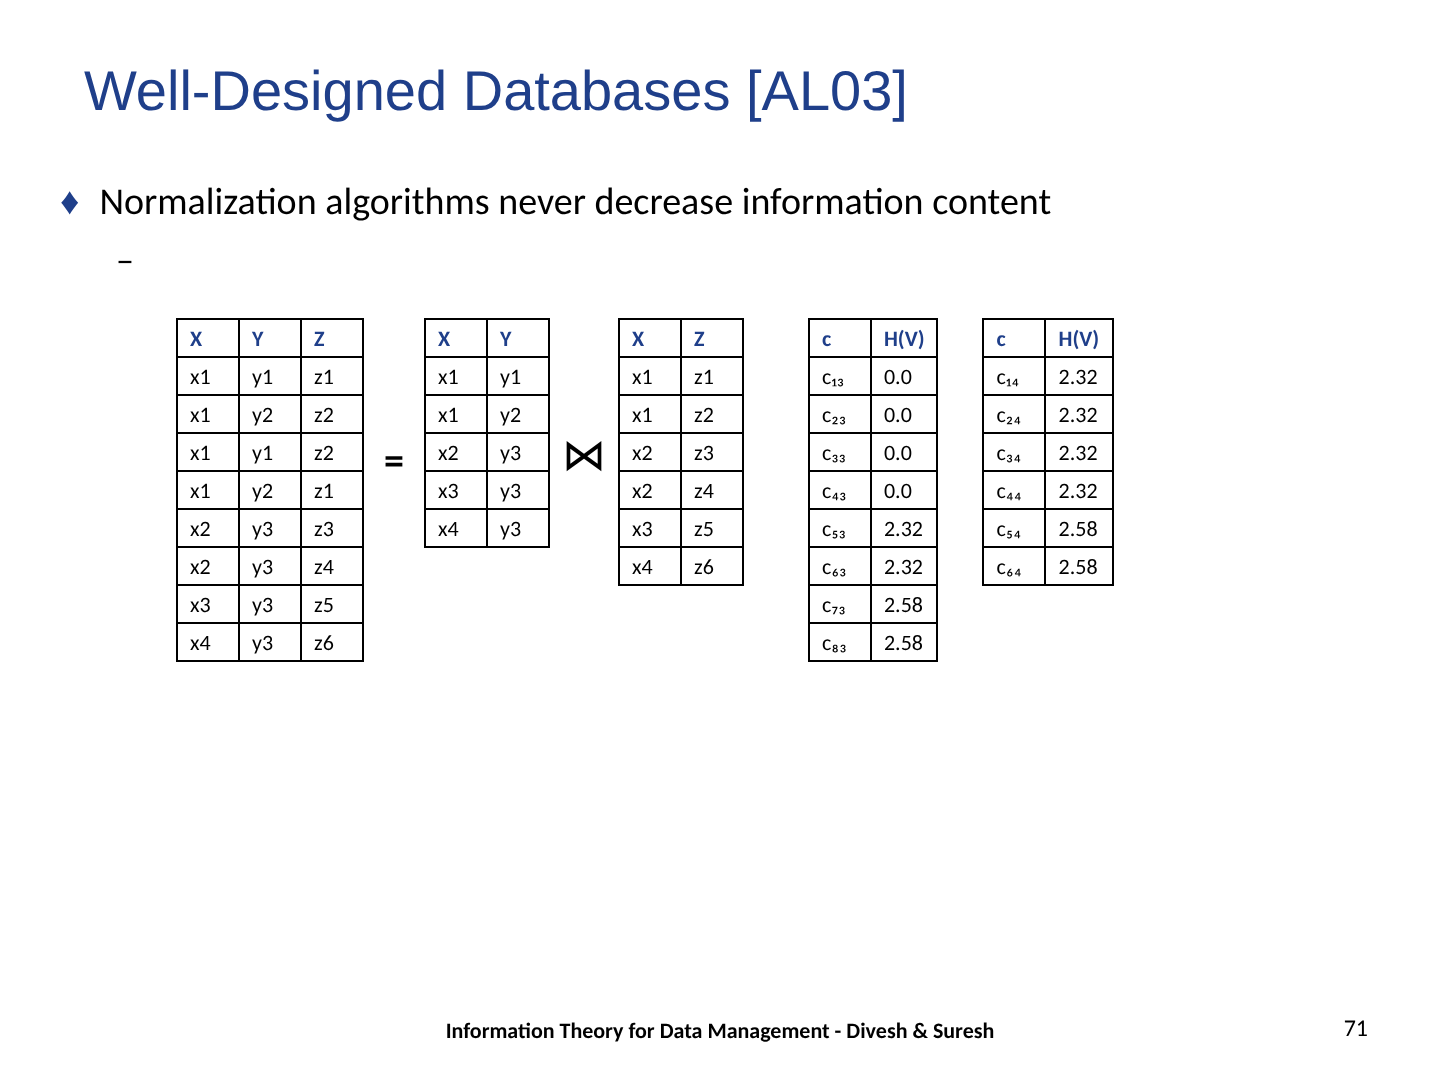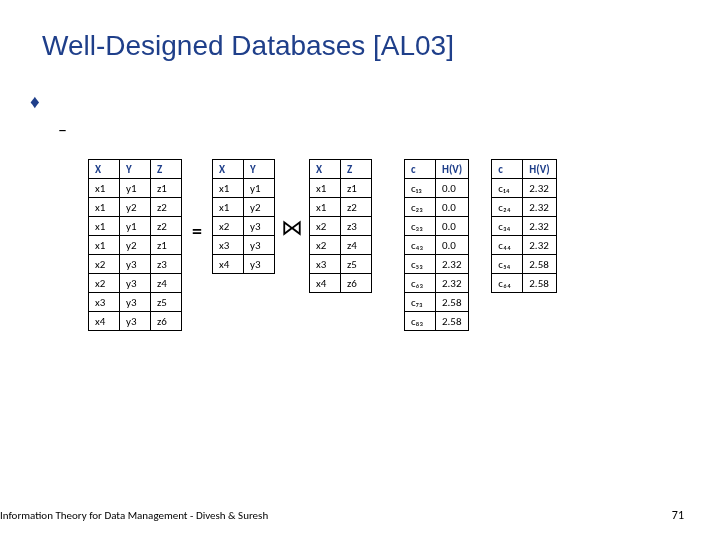--- a/index.html
+++ b/index.html
@@ -75,41 +75,42 @@
   }
   .join-op {
     font-size: 22px;
     align-self: flex-start;
     margin-top: 55px;
   }
   .footer {
     position: absolute;
     bottom: 18px;
     width: 100%;
-    text-align: left;
+    text-align: center;
     font-size: 11px;
-    font-weight: normal;
+    font-weight: bold;
     color: #000;
   }
   .pagenum {
     position: absolute;
     bottom: 18px;
     right: 36px;
     font-size: 12px;
     color: #000;
     text-align: right;
   }
 </style>
 </head>
 <body>
 
 <div class="title">Well-Designed Databases [AL03]</div>
 
 <div class="bullet-l1">
   <span class="mark">♦</span>
+  <span>Normalization algorithms never decrease information content</span>
 </div>
 <div class="bullet-l2">
   <span class="mark">–</span>
 </div>
 
 <div class="tables">
 
   <table>
     <thead>
         <tr>

